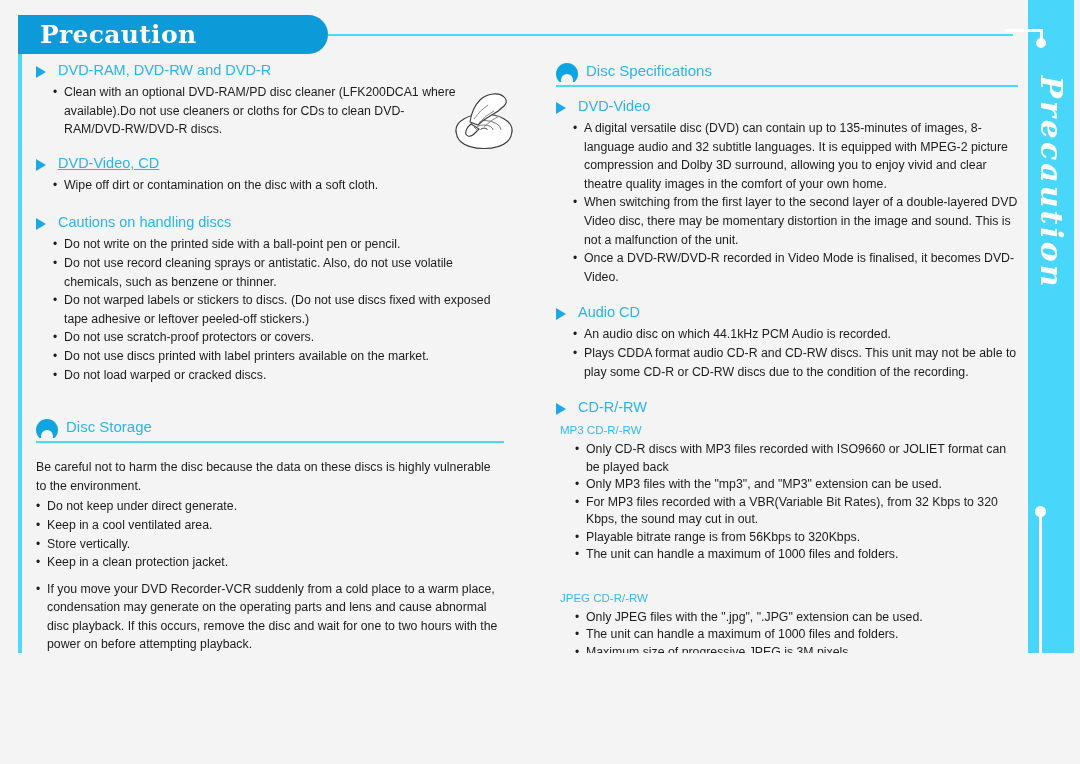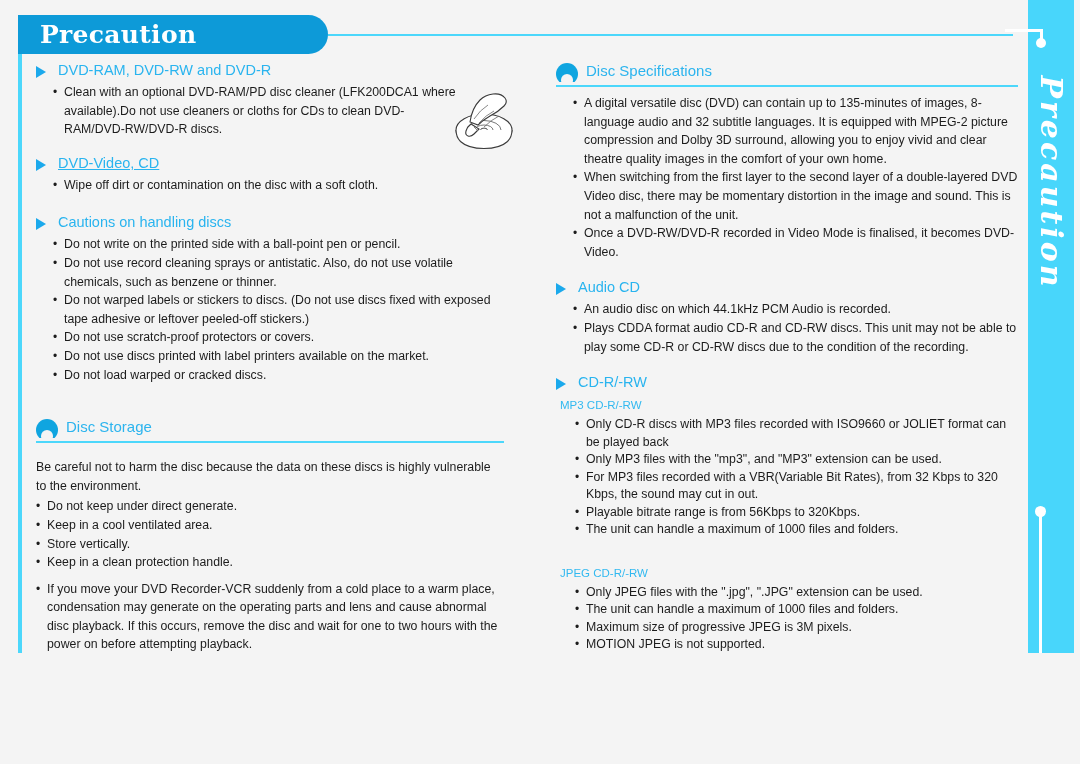--- a/index.html
+++ b/index.html
@@ -337,21 +337,21 @@
         <span class="disc-notch"></span>
       </span>
       <span class="section-title">Disc Storage</span>
       <span class="section-rule"></span>
     </div>
     <p class="para" style="margin-top:14px;">Be careful not to harm the disc because the data on these discs is highly vulnerable to the environment.</p>
     <ul class="bullets" style="margin-top:2px;">
       <li>Do not keep under direct generate.</li>
       <li>Keep in a cool ventilated area.</li>
       <li>Store vertically.</li>
-      <li>Keep in a clean protection handle.</li>
+      <li>Keep in a clean protection jacket.</li>
       <li style="margin-top:8px;">If you move your DVD Recorder-VCR suddenly from a cold place to a warm place, condensation may generate on the operating parts and lens and cause abnormal disc playback. If this occurs, remove the disc and wait for one to two hours with the power on before attempting playback.</li>
     </ul>
   </div>
 
   <div class="disc-illustration">
     <svg width="70" height="74" viewBox="0 0 70 74">
       <ellipse cx="32" cy="44" rx="28" ry="16" fill="#ffffff" stroke="#3a3a3a" stroke-width="1.1"></ellipse>
       <ellipse cx="32" cy="44" rx="17" ry="9.5" fill="none" stroke="#6a6a6a" stroke-width="0.9"></ellipse>
       <ellipse cx="32" cy="44" rx="9" ry="5" fill="none" stroke="#6a6a6a" stroke-width="0.9"></ellipse>
       <ellipse cx="32" cy="44" rx="3.4" ry="1.9" fill="#ffffff" stroke="#3a3a3a" stroke-width="0.9"></ellipse>
@@ -369,20 +369,24 @@
 
     <div class="section-head">
       <span class="disc-icon">
         <span class="disc-body"></span>
         <span class="disc-notch"></span>
       </span>
       <span class="section-title">Disc Specifications</span>
       <span class="section-rule"></span>
     </div>
 
+    <div class="sub-head" style="margin-top:10px;">
+      <span class="arrow-icon"></span>
+      <span>DVD-Video</span>
+    </div>
     <ul class="bullets indent-1">
       <li>A digital versatile disc (DVD) can contain up to 135-minutes of images, 8-language audio and 32 subtitle languages. It is equipped with MPEG-2 picture compression and Dolby 3D surround, allowing you to enjoy vivid and clear theatre quality images in the comfort of your own home.</li>
       <li>When switching from the first layer to the second layer of a double-layered DVD Video disc, there may be momentary distortion in the image and sound. This is not a malfunction of the unit.</li>
       <li>Once a DVD-RW/DVD-R recorded in Video Mode is finalised, it becomes DVD-Video.</li>
     </ul>
 
     <div class="sub-head" style="margin-top:18px;">
       <span class="arrow-icon"></span>
       <span>Audio CD</span>
     </div>

